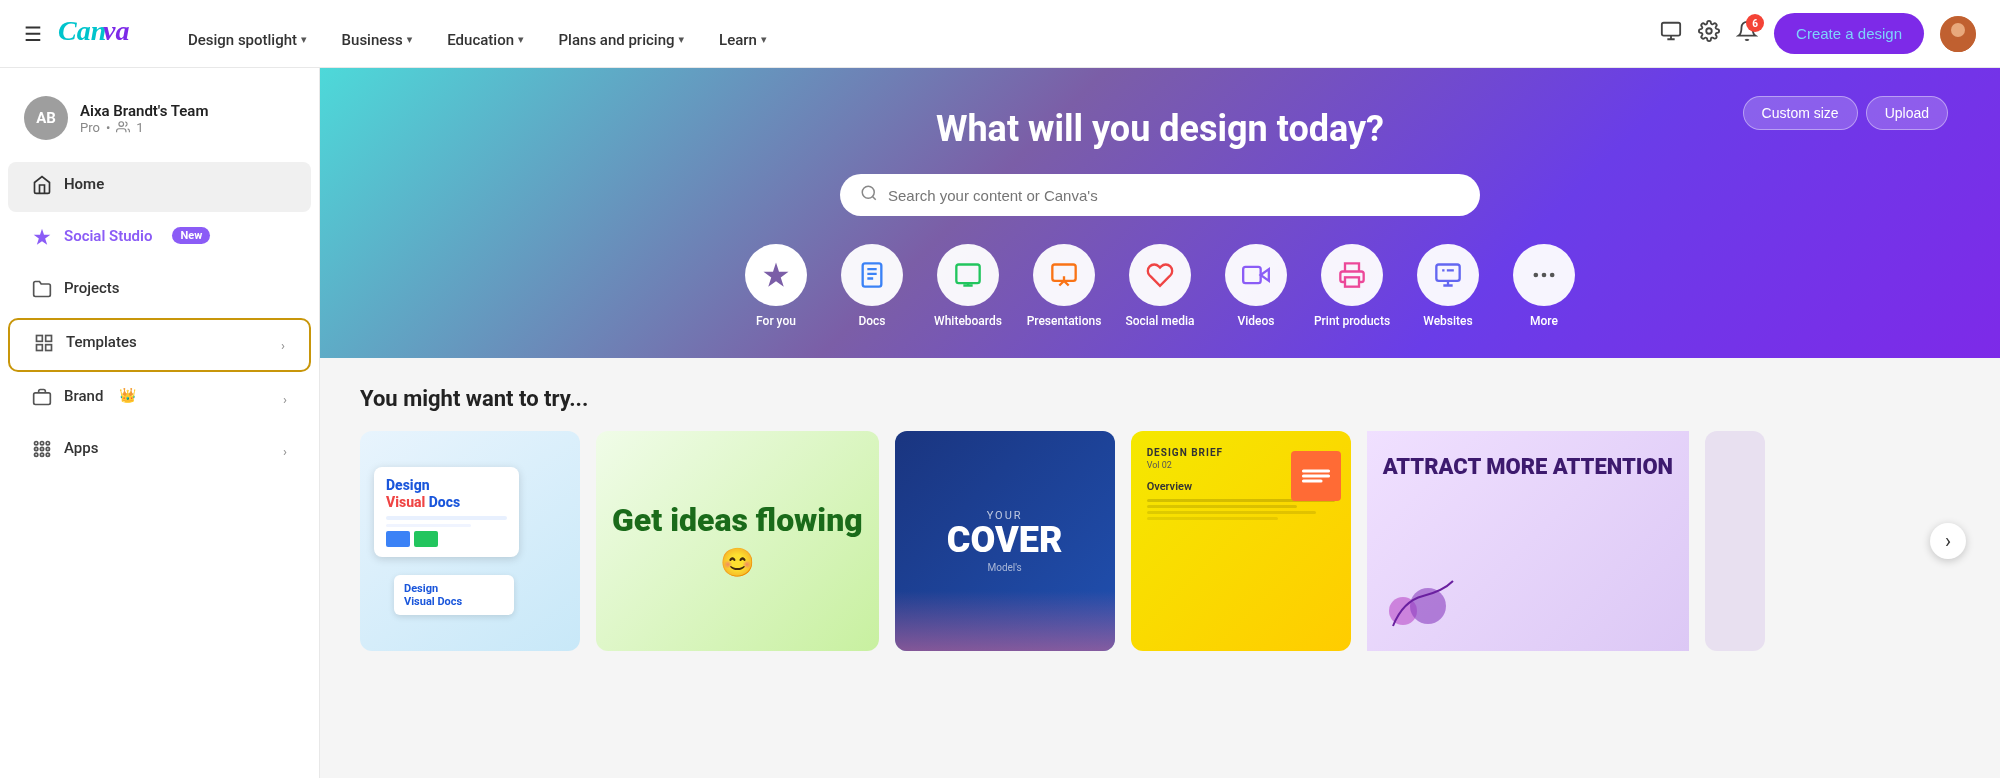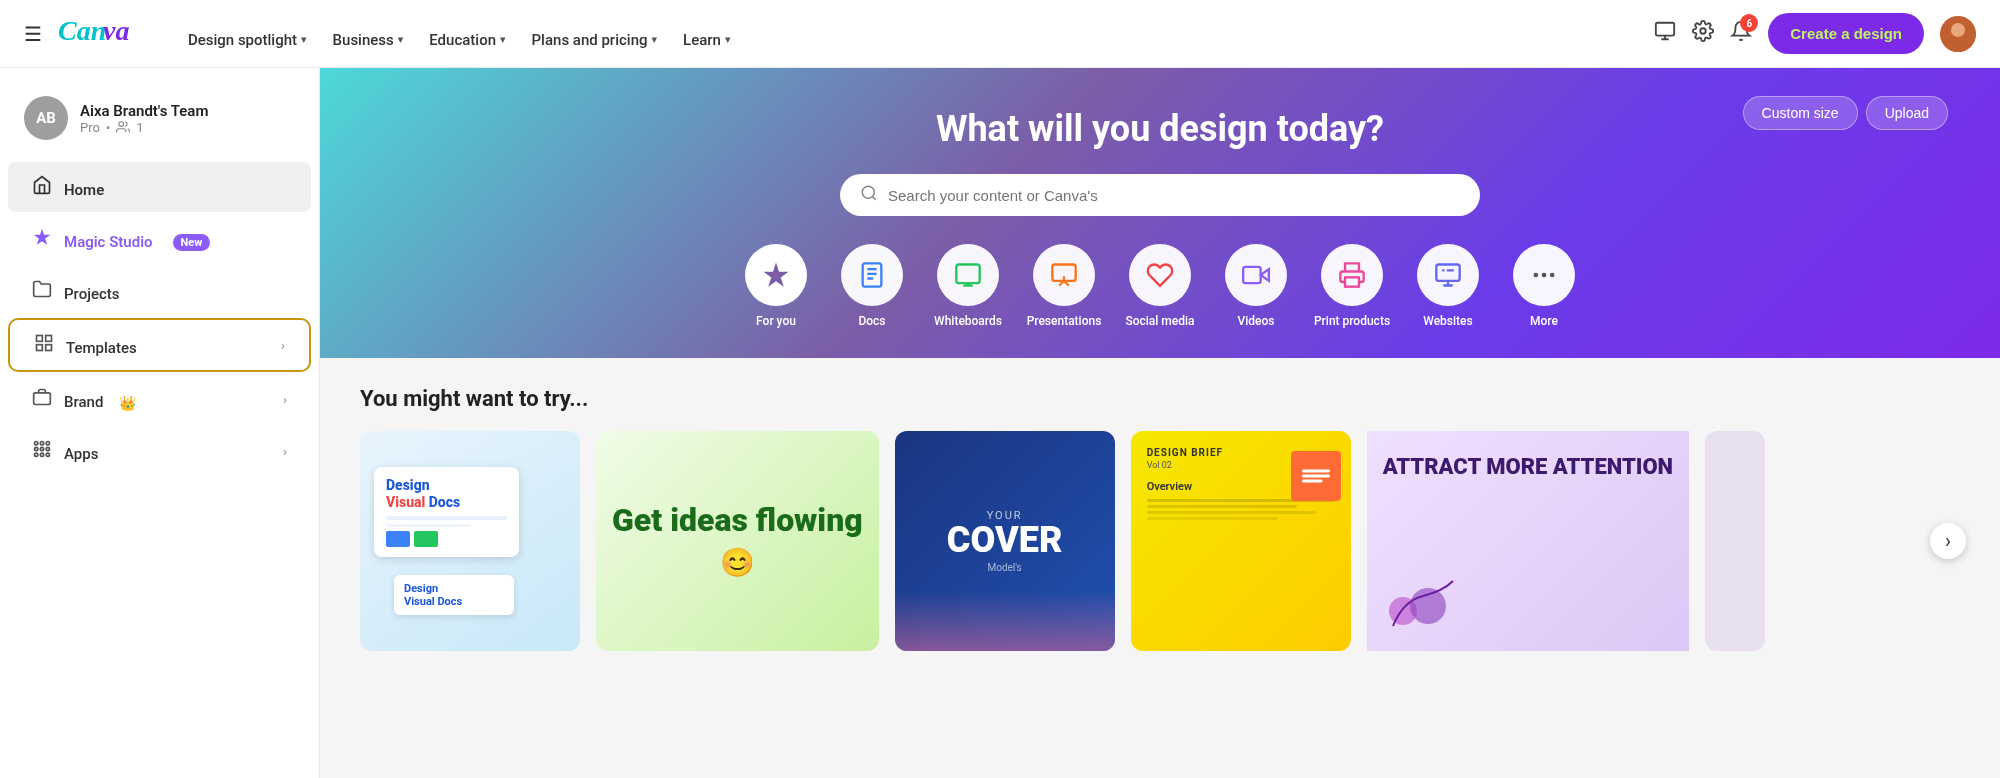--- a/index.html
+++ b/index.html
@@ -7,40 +7,40 @@
 
     
     .top-nav {
       display: flex; align-items: center; height: 68px;
       background: #fff; padding: 0 24px;
       border-bottom: 1px solid #e8e8e8;
       position: relative; z-index: 100;
     }
     .nav-hamburger { font-size: 20px; cursor: pointer; margin-right: 16px; color: #333; }
     .nav-logo { font-size: 28px; font-weight: 700; color: #00c4cc; font-style: italic; margin-right: 28px; cursor: pointer; }
-    .nav-links { display: flex; align-items: center; gap: 2px; flex: 1; margin-top: 12px; }
+    .nav-links { display: flex; align-items: center; gap: 11px; flex: 1; margin-top: 12px; }
     .nav-link {
       display: flex; align-items: center; gap: 4px;
       padding: 8px 12px; border-radius: 6px;
       font-size: 15px; color: #333; cursor: pointer; font-weight: 500;
       white-space: nowrap;
     }
     .nav-link .chevron { font-size: 11px; color: #555; }
     .nav-actions { display: flex; align-items: center; gap: 16px; }
     .nav-icon-btn { font-size: 20px; color: #444; cursor: pointer; position: relative; }
     .notification-badge {
       position: absolute; top: -6px; right: -6px;
       background: #f44336; color: #fff; font-size: 10px; font-weight: 700;
       width: 18px; height: 18px; border-radius: 50%;
       display: flex; align-items: center; justify-content: center;
     }
     .create-design-btn {
-      background: #7d2ae8; color: #bef264;
+      background: #7d2ae8; color: #7dd3fc;
       border: none; border-radius: 24px;
-      padding: 12px 22px; font-size: 15px; font-weight: 700;
+      padding: 12px 22px; font-size: 15px; font-weight: 400;
       cursor: pointer; white-space: nowrap;
     }
     .avatar {
       width: 36px; height: 36px; border-radius: 50%;
       background: linear-gradient(135deg, #e8a87c, #c06030);
       cursor: pointer; overflow: hidden;
       display: flex; align-items: center; justify-content: center;
       font-size: 13px; color: #fff; font-weight: 600;
     }
 
@@ -63,21 +63,21 @@
       font-size: 15px; font-weight: 700;
     }
     .sidebar-user-info .user-name { font-size: 15px; font-weight: 600; color: #222; }
     .sidebar-user-info .user-meta { font-size: 13px; color: #888; display: flex; align-items: center; gap: 6px; }
     .sidebar-nav-item {
       display: flex; align-items: center; justify-content: space-between;
       padding: 13px 24px; cursor: pointer; border-radius: 8px; margin: 2px 8px;
       font-size: 15px; color: #333; font-weight: 500;
     }
     .sidebar-nav-item.active { background: #f0f0f0; font-weight: 600; }
-    .sidebar-nav-item .item-left { display: flex; align-items: flex-end; gap: 12px; }
+    .sidebar-nav-item .item-left { display: flex; align-items: flex-start; gap: 12px; }
     .sidebar-nav-item .item-icon { font-size: 18px; color: #555; }
     .magic-studio-label { color: #8b5cf6; font-weight: 600; }
     .new-badge {
       background: #8b5cf6; color: #fff;
       font-size: 11px; font-weight: 700;
       padding: 2px 8px; border-radius: 10px;
       margin-left: 8px;
     }
     .chevron-right { color: #999; font-size: 13px; }
 
@@ -249,21 +249,21 @@
       </div>
     </div>
 
     <div class="sidebar-nav-item">
       <div class="item-left">
         <span class="item-icon" style="color:#8b5cf6">
           <svg width="20" height="20" viewBox="0 0 24 24" fill="none">
             <path d="M12 2l2.4 7.4H22l-6.2 4.5 2.4 7.4L12 17l-6.2 4.3 2.4-7.4L2 9.4h7.6z" fill="#8b5cf6"></path>
           </svg>
         </span>
-        <span class="magic-studio-label">Magic Studio</span>
+        <span class="magic-studio-label">Social Studio</span>
         <span class="new-badge">New</span>
       </div>
     </div>
 
     <div class="sidebar-nav-item">
       <div class="item-left">
         <span class="item-icon">
           <svg width="20" height="20" viewBox="0 0 24 24" fill="none" stroke="#555" stroke-width="2">
               <path d="M22 19a2 2 0 01-2 2H4a2 2 0 01-2-2V5a2 2 0 012-2h5l2 3h9a2 2 0 012 2z"></path>
             </svg>

